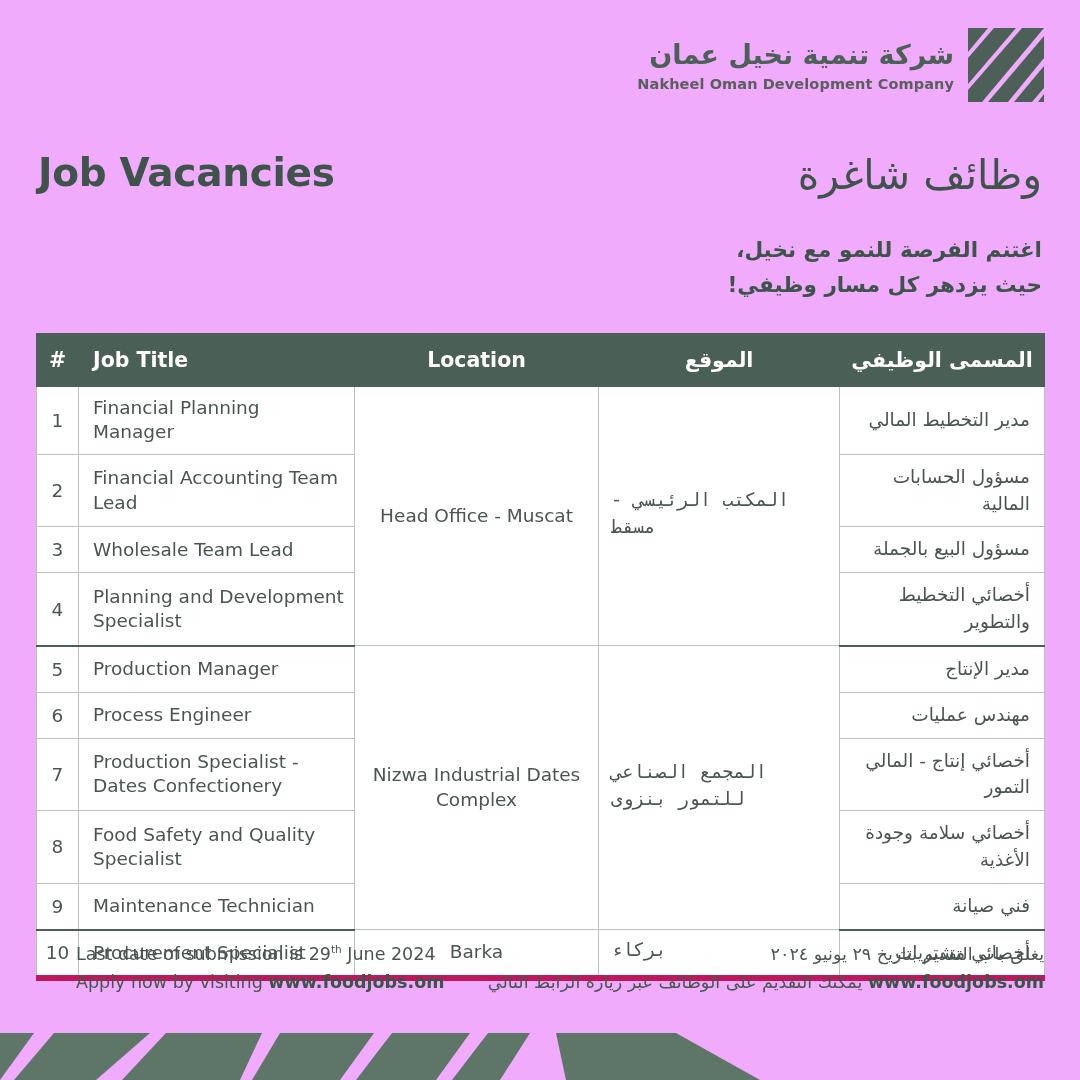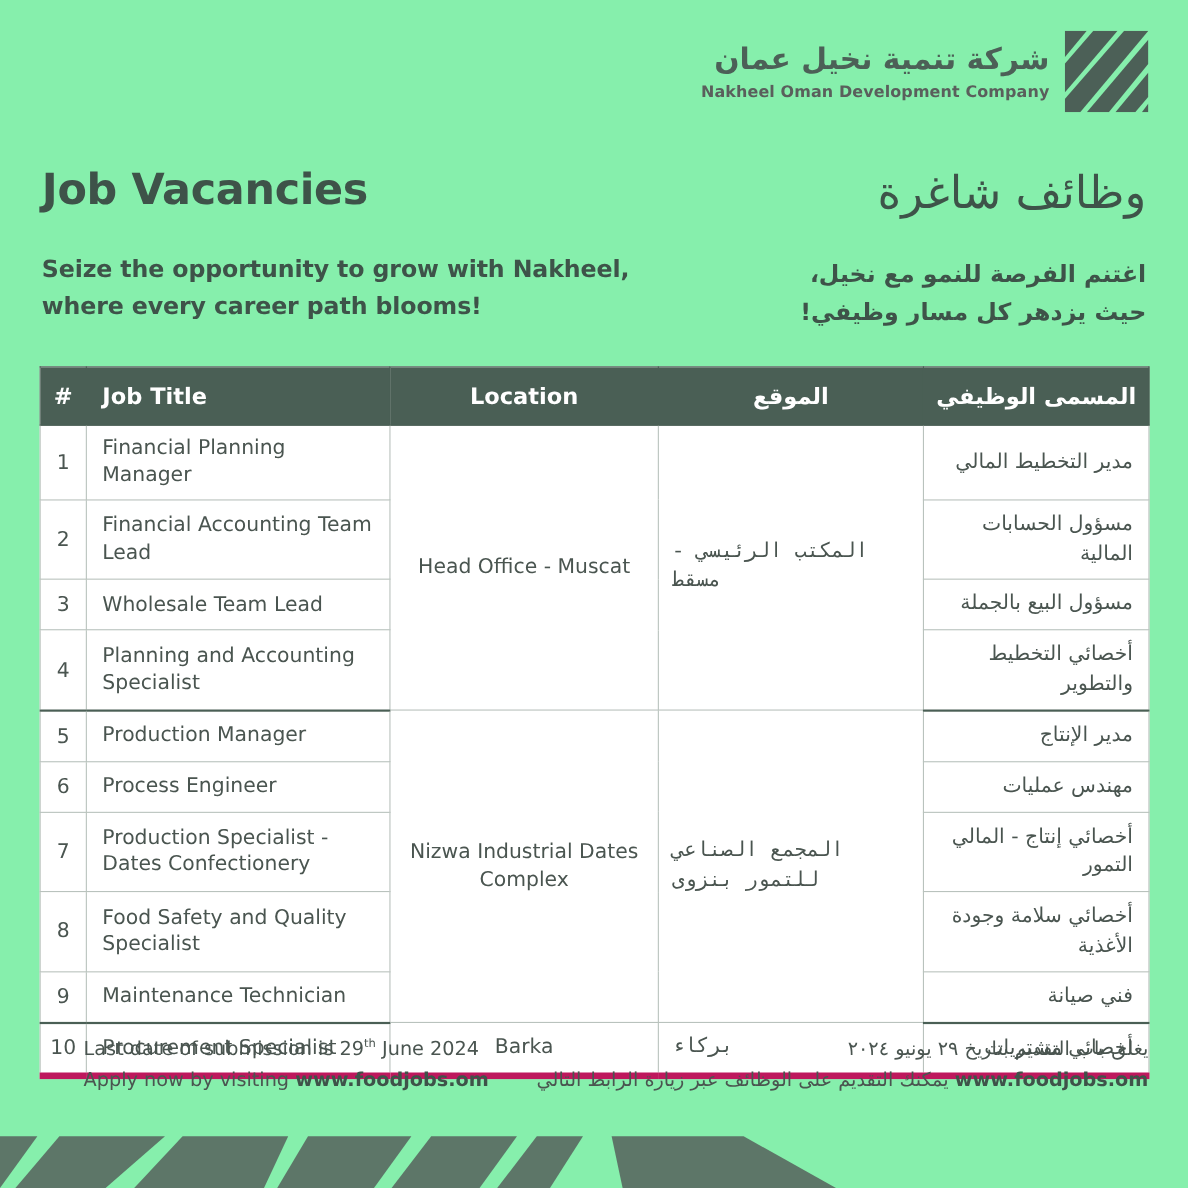--- a/index.html
+++ b/index.html
@@ -2,21 +2,21 @@
 <html><head>
 <meta charset="utf-8">
 <style>
   * { margin:0; padding:0; box-sizing:border-box; }
   html, body {
     width:1080px; height:1080px;
     background:#faf7e8;
     font-family:"DejaVu Sans","Liberation Sans",sans-serif;
     overflow:hidden;
   }
-  .poster { position:relative; width:1080px; height:1080px; background:#86efac; }
+  .poster { position:relative; width:1080px; height:1080px; background:#f0abfc; }
 
   
   .logo-area {
     position:absolute; top:28px; right:36px;
     display:flex; align-items:center; gap:14px;
   }
   .logo-text { text-align:right; }
   .logo-ar {
     font-size:27px; font-weight:700; color:#4c6057;
     letter-spacing:1px; line-height:1.25; direction:rtl;
@@ -116,24 +116,20 @@
         <polygon points="76,8 76,30 40,74 20,74"></polygon>
         <polygon points="76,38 76,60 64,74 46,74"></polygon>
         <polygon points="76,66 76,74 70,74"></polygon>
       </g>
     </svg>
   </div>
 
   <div class="head-row">
     <div class="h-left">
       <div class="title-en">Job Vacancies</div>
-      <div class="sub-en">
-        <div>Seize the opportunity to grow with Nakheel,</div>
-        <div>where every career path blooms!</div>
-      </div>
     </div>
     <div class="h-right">
       <div class="title-ar">وظائف شاغرة</div>
       <div class="sub-ar">
         <div>اغتنم الفرصة للنمو مع نخيل،</div>
         <div>حيث يزدهر كل مسار وظيفي!</div>
       </div>
     </div>
   </div>
 
@@ -162,21 +158,21 @@
           <td class="j">Financial Accounting Team Lead</td>
           <td class="ja">مسؤول الحسابات المالية</td>
         </tr>
         <tr>
           <td class="n">3</td>
           <td class="j">Wholesale Team Lead</td>
           <td class="ja">مسؤول البيع بالجملة</td>
         </tr>
         <tr class="grp-end">
           <td class="n">4</td>
-          <td class="j">Planning and Accounting Specialist</td>
+          <td class="j">Planning and Development Specialist</td>
           <td class="ja">أخصائي التخطيط والتطوير</td>
         </tr>
 
         <tr>
           <td class="n">5</td>
           <td class="j">Production Manager</td>
           <td class="l" rowspan="5">Nizwa Industrial Dates Complex</td>
           <td class="la" rowspan="5">المجمع الصناعي للتمور بنزوى</td>
           <td class="ja">مدير الإنتاج</td>
         </tr>

